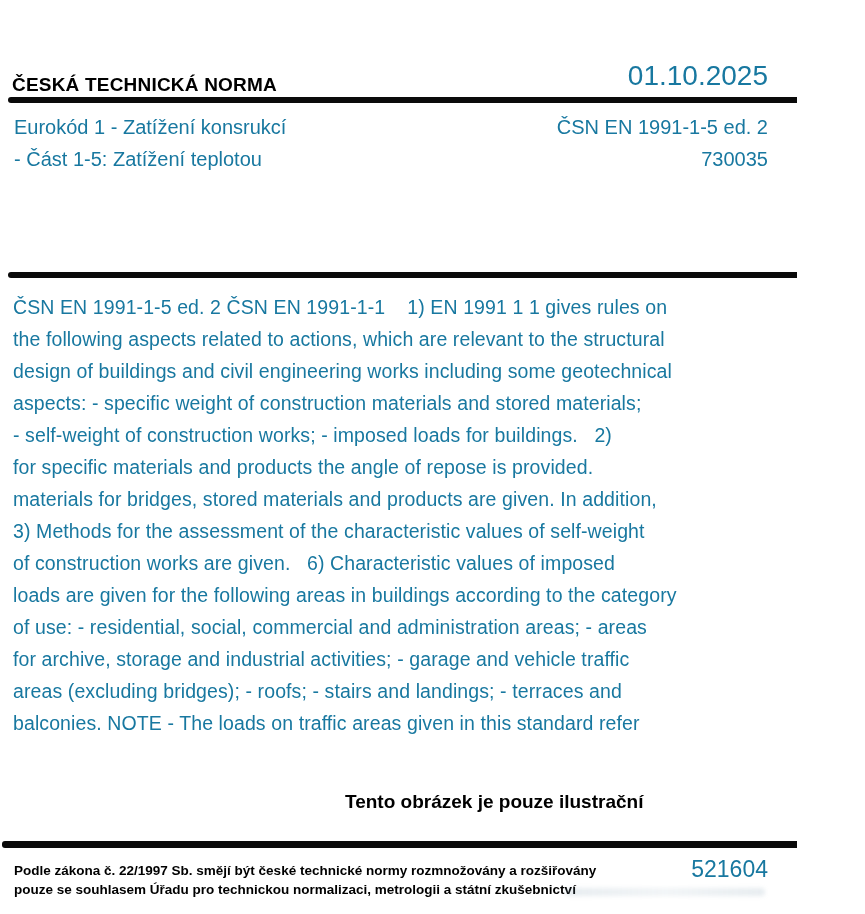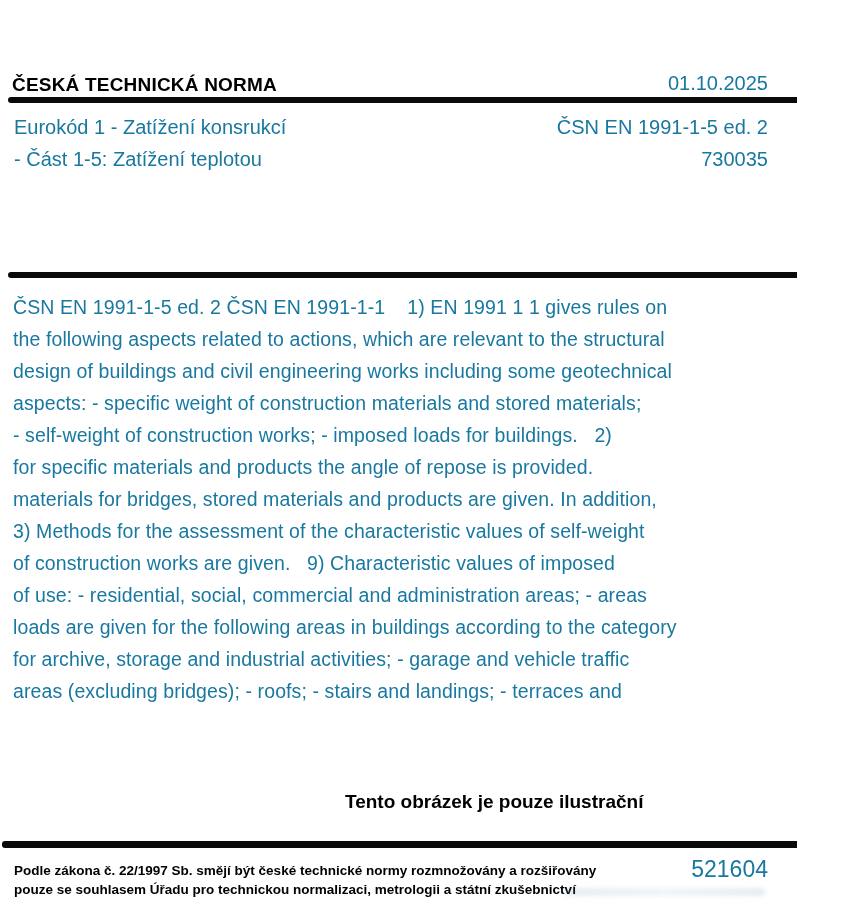--- a/index.html
+++ b/index.html
@@ -24,22 +24,22 @@
   .header-title {
     position: absolute;
     top: 74px; left: 12px;
     font-size: 19px;
     font-weight: bold;
     color: #000000;
     letter-spacing: 0.2px;
   }
   .header-date {
     position: absolute;
-    top: 72px; right: 29px;
-    font-size: 20px;
+    top: 60px; right: 29px;
+    font-size: 28px;
     color: #1878A0;
   }
   .sub-left-1 { position: absolute; top: 116px; left: 14px; font-size: 20px; color: #1878A0; }
   .sub-left-2 { position: absolute; top: 148px; left: 14px; font-size: 20px; color: #1878A0; }
   .sub-right-1 { position: absolute; top: 116px; right: 29px; font-size: 20px; color: #1878A0; text-align: right; margin-left: 17px; }
   .sub-right-2 { position: absolute; top: 148px; right: 29px; font-size: 20px; color: #1878A0; text-align: left; }
 
   .abstract {
     position: absolute;
     top: 291px; left: 13px; right: 35px;
@@ -99,25 +99,26 @@
 
   <div class="abstract">
     <div class="line">ČSN EN 1991-1-5 ed. 2 ČSN EN 1991-1-1    1) EN 1991 1 1 gives rules on</div>
     <div class="line">the following aspects related to actions, which are relevant to the structural</div>
     <div class="line">design of buildings and civil engineering works including some geotechnical</div>
     <div class="line">aspects: - specific weight of construction materials and stored materials;</div>
     <div class="line">- self-weight of construction works; - imposed loads for buildings.   2)</div>
     <div class="line">for specific materials and products the angle of repose is provided.</div>
     <div class="line">materials for bridges, stored materials and products are given. In addition,</div>
     <div class="line">3) Methods for the assessment of the characteristic values of self-weight</div>
-    <div class="line">of construction works are given.   9) Characteristic values of imposed</div>
+    <div class="line">of construction works are given.   6) Characteristic values of imposed</div>
+    <div class="line">loads are given for the following areas in buildings according to the category</div>
     <div class="line">of use: - residential, social, commercial and administration areas; - areas</div>
-    <div class="line">loads are given for the following areas in buildings according to the category</div>
     <div class="line">for archive, storage and industrial activities; - garage and vehicle traffic</div>
     <div class="line">areas (excluding bridges); - roofs; - stairs and landings; - terraces and</div>
+    <div class="line">balconies. NOTE - The loads on traffic areas given in this standard refer</div>
   </div>
 
   <div class="illustration-note">Tento obrázek je pouze ilustrační</div>
 
   <div class="rule rule3"></div>
 
   <div class="footer-legal">
     <div>Podle zákona č. 22/1997 Sb. smějí být české technické normy rozmnožovány a rozšiřovány</div>
     <div>pouze se souhlasem Úřadu pro technickou normalizaci, metrologii a státní zkušebnictví</div>
   </div>

